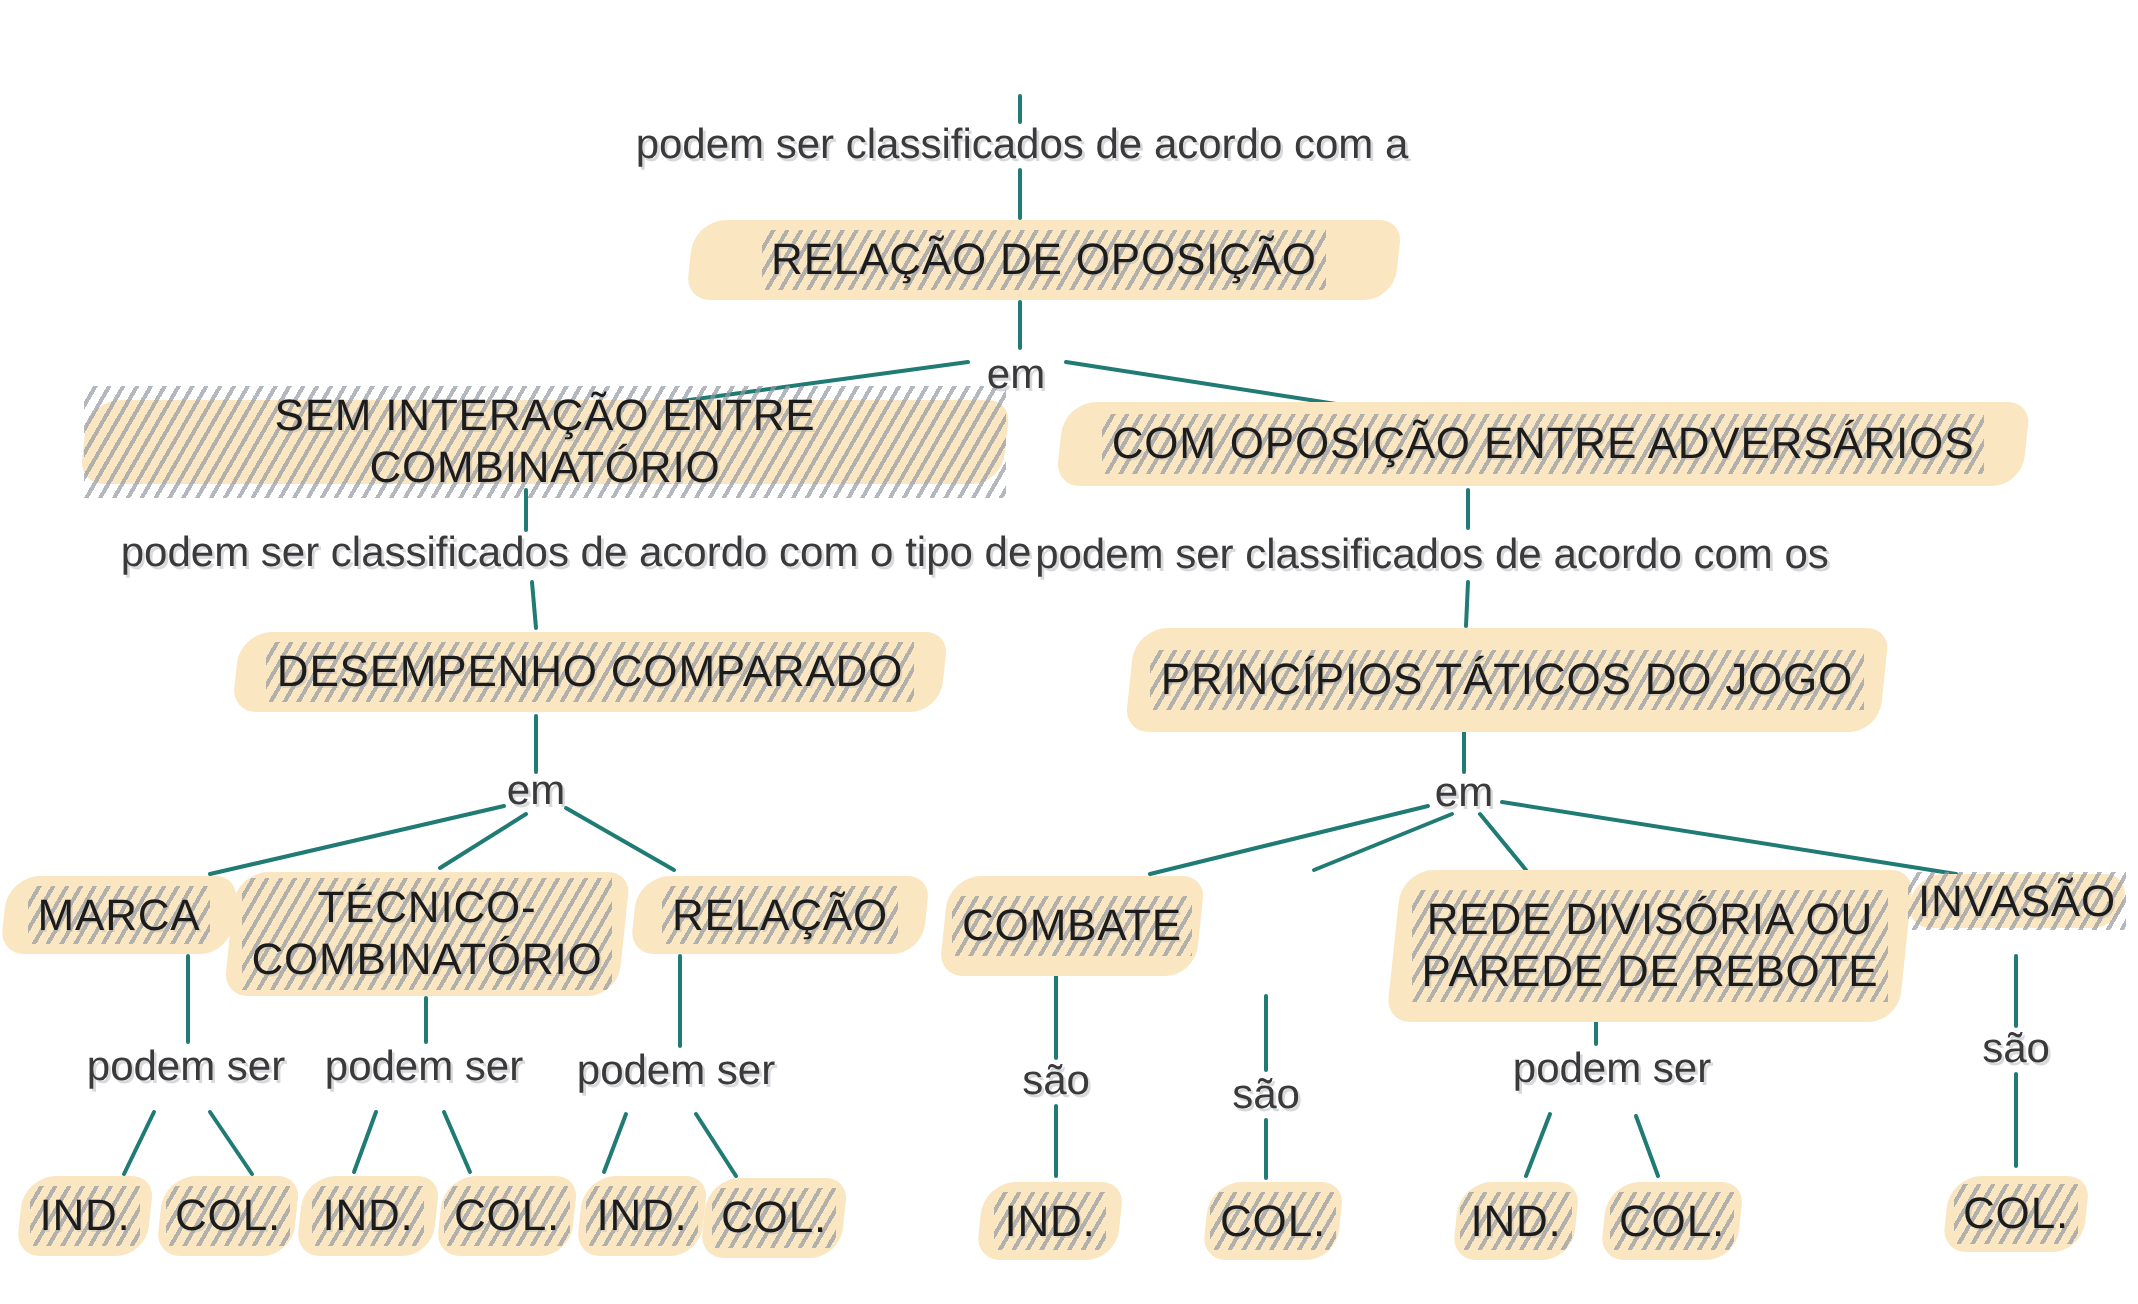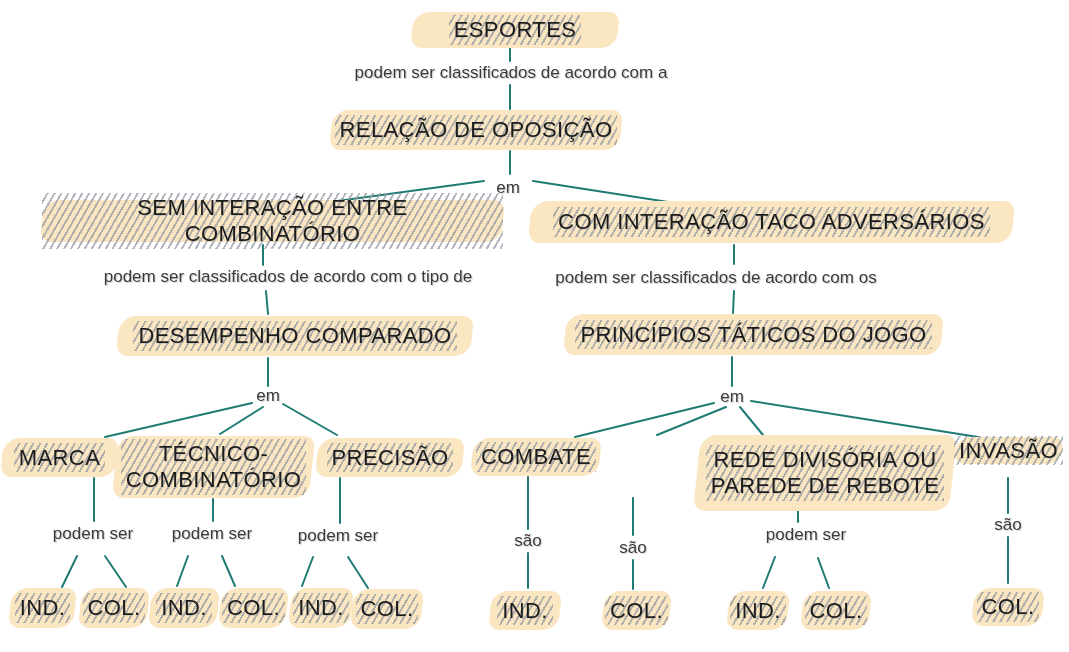--- a/index.html
+++ b/index.html
@@ -37,21 +37,21 @@
   .node .txt{
     display:inline-block;
     padding:2px 5px;
     background:repeating-linear-gradient(120deg, transparent 0 4px, var(--hatch) 4px 6px);
     text-shadow:1px 1px 0 rgba(165,168,176,0.35);
   }
   .edge-label{
     position:absolute;
     transform:translate(-50%,-50%);
     color:var(--edge-text);
-    font-size:17px;white-space:nowrap;
+    font-size:21px;white-space:nowrap;
     text-shadow:1.3px 1.3px 0 rgba(168,171,178,0.45);
     z-index:3;
   }
 </style>
 </head>
 <body>
 
 <div id="canvas">
 
   <svg id="lines">
@@ -86,60 +86,57 @@
     <line x1="528" y1="553" x2="528" y2="588"></line>
     <line x1="633" y1="498" x2="633" y2="535"></line>
     <line x1="633" y1="560" x2="633" y2="589"></line>
     <line x1="798" y1="496" x2="798" y2="522"></line>
     <line x1="775" y1="557" x2="763" y2="588"></line>
     <line x1="818" y1="558" x2="829" y2="588"></line>
     <line x1="1008" y1="478" x2="1008" y2="513"></line>
     <line x1="1008" y1="537" x2="1008" y2="583"></line>
   </svg>
 
-  <div class="node" style="left:412px;top:12px;width:206px;height:36px">
-    <span class="txt">ESPORTES</span>
-  </div>
   <div class="edge-label" style="left:511px;top:73px">podem ser classificados de acordo com a</div>
 
-  <div class="node" style="left:331px;top:110px;width:290px;height:40px">
+  <div class="node" style="left:345px;top:110px;width:354px;height:40px">
     <span class="txt">RELAÇÃO DE OPOSIÇÃO</span>
   </div>
   <div class="edge-label" style="left:508px;top:188px">em</div>
 
   <div class="node" style="left:42px;top:200px;width:461px;height:42px">
     <span class="txt">SEM INTERAÇÃO ENTRE COMBINATÓRIO</span>
   </div>
   <div class="node" style="left:530px;top:201px;width:483px;height:42px">
-    <span class="txt">COM INTERAÇÃO TACO ADVERSÁRIOS</span>
+    <span class="txt">COM OPOSIÇÃO ENTRE ADVERSÁRIOS</span>
   </div>
   <div class="edge-label" style="left:716px;top:278px">podem ser classificados de acordo com os</div>
   <div class="edge-label" style="left:288px;top:277px">podem ser classificados de acordo com o tipo de</div>
 
   <div class="node" style="left:118px;top:316px;width:354px;height:40px">
     <span class="txt">DESEMPENHO COMPARADO</span>
   </div>
-  <div class="node" style="left:565px;top:314px;width:377px;height:41px">
+  <div class="node" style="left:565px;top:314px;width:377px;height:52px">
     <span class="txt">PRINCÍPIOS TÁTICOS DO JOGO</span>
   </div>
   <div class="edge-label" style="left:268px;top:396px">em</div>
   <div class="edge-label" style="left:732px;top:397px">em</div>
 
   <div class="node" style="left:115px;top:436px;width:197px;height:62px">
     <span class="txt">TÉCNICO-
 COMBINATÓRIO</span>
   </div>
   <div class="node" style="left:2px;top:438px;width:115px;height:39px">
     <span class="txt">MARCA</span>
   </div>
   <div class="node" style="left:317px;top:438px;width:146px;height:39px">
-    <span class="txt">PRECISÃO</span>
+    <span class="txt">RELAÇÃO</span>
   </div>
 
-  <div class="node" style="left:472px;top:438px;width:128px;height:38px">
+  <div class="node" style="left:472px;top:438px;width:128px;height:50px">
     <span class="txt">COMBATE</span>
   </div>
   <div class="node" style="left:697px;top:435px;width:256px;height:76px">
     <span class="txt">REDE DIVISÓRIA OU
 PAREDE DE REBOTE</span>
   </div>
   <div class="node" style="left:955px;top:437px;width:107px;height:27px">
     <span class="txt">INVASÃO</span>
   </div>
 

